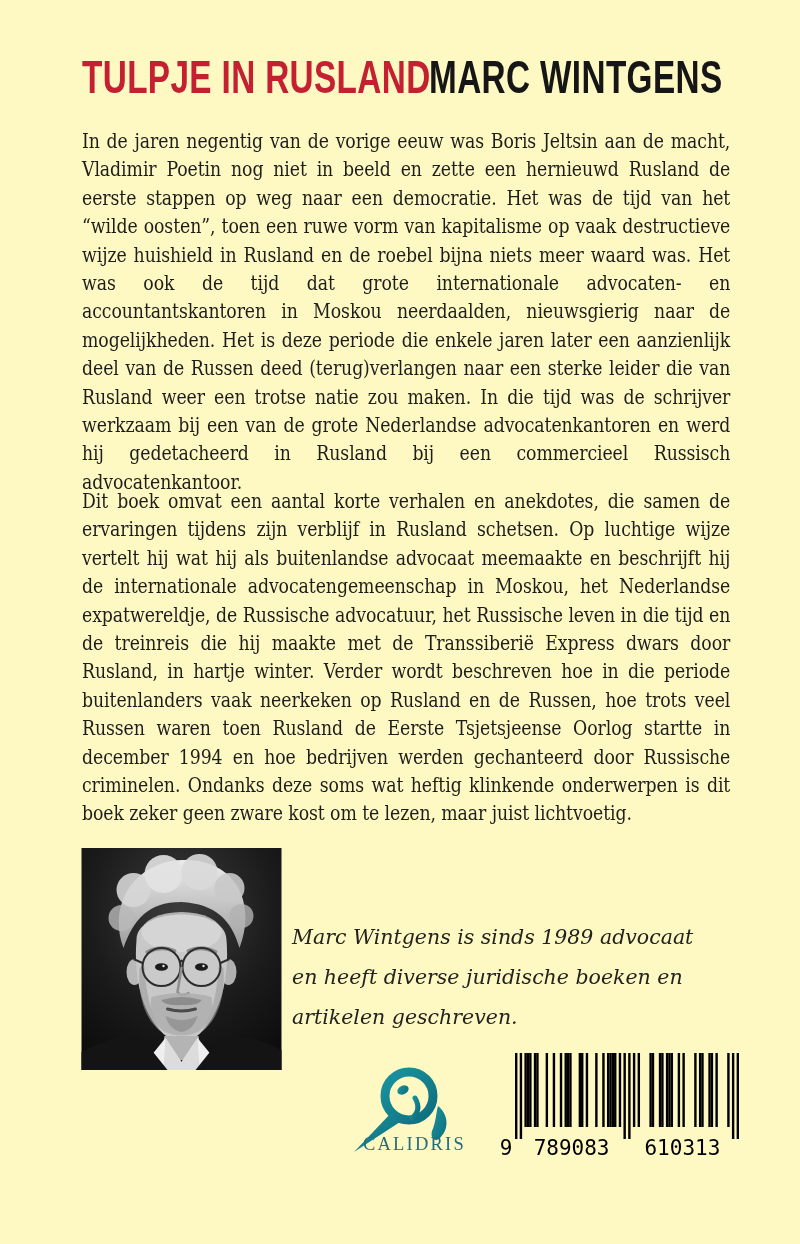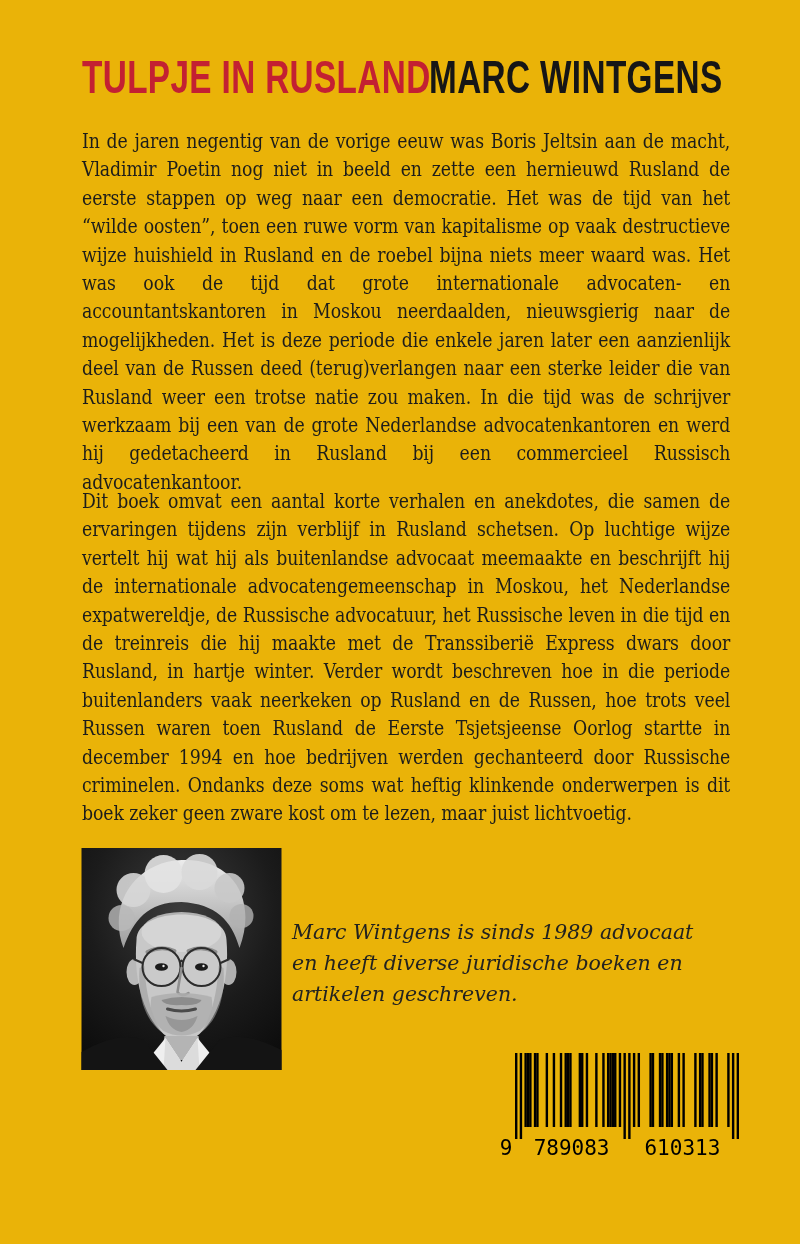--- a/index.html
+++ b/index.html
@@ -6,21 +6,21 @@
     --accent-red:#c32032;
     --ink:#1d1d1b;
     --logo-teal:#1b93a0;
     --logo-teal-dark:#0e6e7c;
     --pub-text:#266b7c;
   }
   *{box-sizing:border-box;}
   html,body{margin:0;padding:0;background:#ffffff;}
   .page{
     position:relative;width:800px;height:1244px;margin:0 auto;
-    background:#eab308;overflow:hidden;
+    background:#fef9c3;overflow:hidden;
     font-family:"DejaVu Serif",serif;color:var(--ink);
   }
   
   .book-title{
     position:absolute;left:82px;top:54px;margin:0;
     font-family:"Liberation Sans",sans-serif;font-weight:bold;
     font-size:45px;line-height:1;letter-spacing:0.5px;white-space:nowrap;
     color:var(--accent-red);
     transform:scaleX(0.74) scaleY(1.02);transform-origin:left top;
   }
@@ -40,21 +40,21 @@
   }
   .para-1{top:128px;}
   .para-2{top:488px;}
   
   .author-photo{
     position:absolute;left:80px;top:848px;width:203px;height:222px;
   }
   .author-photo svg{display:block;width:100%;height:100%;}
   .author-bio{
     position:absolute;left:292px;top:917px;width:418px;margin:0;
-    font-style:italic;font-size:20.5px;line-height:31px;color:#222220;
+    font-style:italic;font-size:20.5px;line-height:40px;color:#222220;
   }
   
   .publisher{
     position:absolute;left:346px;top:1058px;width:134px;height:112px;
   }
   .publisher svg{position:absolute;left:6px;top:0;}
   .publisher-name{
     position:absolute;left:17px;top:76px;margin:0;
     font-family:"Liberation Serif",serif;font-size:18.5px;
     letter-spacing:2.2px;color:var(--pub-text);
@@ -138,20 +138,41 @@
       <path d="M58,222 L84,190 L100,214 L116,190 L142,222 Z" fill="#efefef"></path>
       <path d="M84,190 L100,214 L116,190 L118,222 L82,222 Z" fill="#dcdcdc"></path>
 
       <path d="M0,222 L0,204 Q38,182 62,192 L86,222 Z" fill="#141414"></path>
       <path d="M200,222 L200,202 Q162,182 138,192 L114,222 Z" fill="#141414"></path>
     </svg>
   </div>
 
   <p class="author-bio">Marc Wintgens is sinds 1989 advocaat en heeft diverse juridische boeken en artikelen geschreven.</p>
 
+  <div class="publisher">
+    <svg width="112" height="100" viewBox="0 0 112 100" xmlns="http://www.w3.org/2000/svg">
+      <defs>
+        <linearGradient id="tg" x1="0" y1="0" x2="1" y2="1">
+          <stop offset="0%" style="stop-color:var(--logo-teal,#1b93a0)"></stop>
+          <stop offset="100%" style="stop-color:var(--logo-teal-dark,#0e6e7c)"></stop>
+        </linearGradient>
+      </defs>
+
+      <circle cx="57" cy="38" r="24" fill="none" stroke="url(#tg)" stroke-width="9"></circle>
+
+      <ellipse cx="51" cy="32" rx="6" ry="4.2" fill="url(#tg)" transform="rotate(-28 51 32)"></ellipse>
+
+      <path d="M63,40 Q70,52 60,60" stroke="url(#tg)" stroke-width="5" fill="none" stroke-linecap="round"></path>
+
+      <path d="M40,54 L2,94 L48,64 Z" fill="url(#tg)"></path>
+
+      <path d="M86,48 C96,56 98,70 88,80 C83,85 78,80 80,73 C84,64 84,55 86,48 Z" fill="url(#tg)"></path>
+    </svg>
+    <div class="publisher-name">CALIDRIS</div>
+  </div>
 
   <div class="barcode-block">
     <svg class="ean-svg" id="ean13" width="240" height="104" viewBox="0 0 240 104" xmlns="http://www.w3.org/2000/svg">
         <rect x="16.00" y="0" width="2.41" height="86" fill="#000000"></rect>
         <rect x="20.72" y="0" width="2.41" height="86" fill="#000000"></rect>
         <rect x="25.43" y="0" width="2.41" height="74" fill="#000000"></rect>
         <rect x="27.79" y="0" width="2.41" height="74" fill="#000000"></rect>
         <rect x="30.15" y="0" width="2.41" height="74" fill="#000000"></rect>
         <rect x="34.86" y="0" width="2.41" height="74" fill="#000000"></rect>
         <rect x="37.22" y="0" width="2.41" height="74" fill="#000000"></rect>

